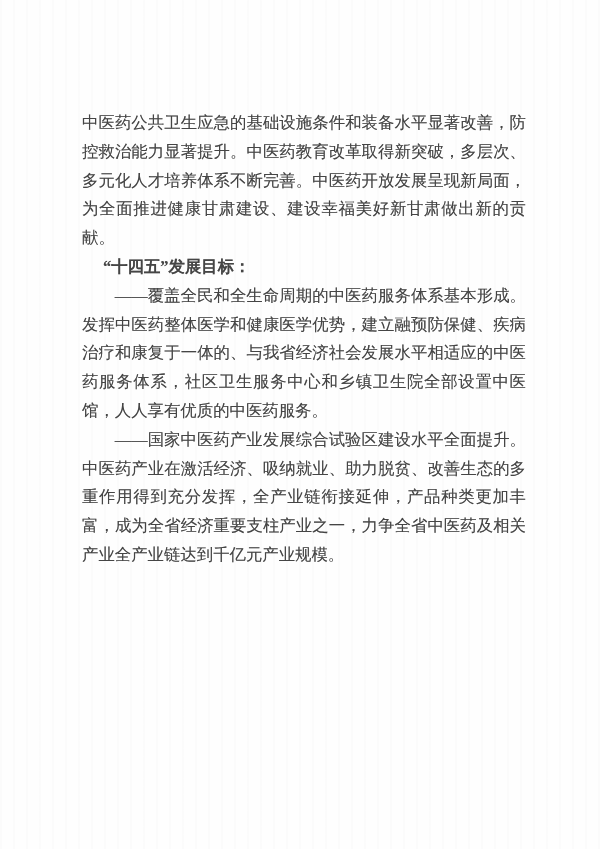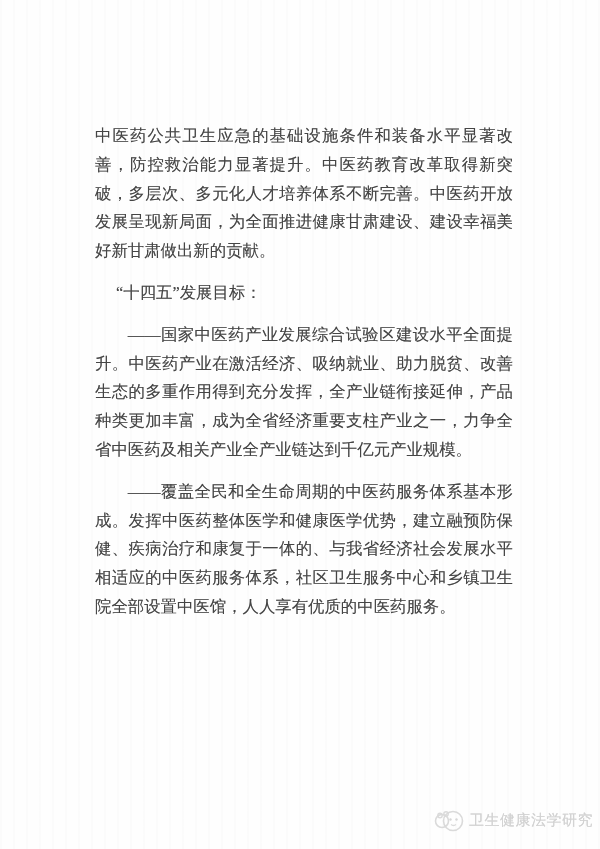--- a/index.html
+++ b/index.html
@@ -28,23 +28,23 @@
     position: absolute;
     left: 82px; top: 109px;
     width: 444px;
     color: #454545;
     font-size: 16.4px;
     line-height: 28.8px;
     text-align: justify;
     text-justify: inter-ideograph;
     text-shadow: 0 0 0.6px rgba(80,80,80,0.45);
   }
-  p.para { margin: 13px; padding: 0; }
+  p.para { margin: 0; padding: 0; }
   p.para.indent { text-indent: 2em; }
-  p.para.heading { font-weight: normal; text-indent: 1.28em; }
+  p.para.heading { font-weight: bold; text-indent: 1.28em; }
   .watermark {
     position: absolute;
     left: 434px; top: 806px;
     height: 28px;
     display: flex;
     align-items: center;
     color: #d2d2d2;
   }
   .wm-icon {
     display: inline-block;
@@ -60,32 +60,18 @@
   }
 </style>
 </head>
 <body>
 
 <div class="page">
 
   <div class="doc-body" id="doc-body" style="color: rgb(69, 69, 69);">
       <p class="para">中医药公共卫生应急的基础设施条件和装备水平显著改善，防控救治能力显著提升。中医药教育改革取得新突破，多层次、多元化人才培养体系不断完善。中医药开放发展呈现新局面，为全面推进健康甘肃建设、建设幸福美好新甘肃做出新的贡献。</p>
       <p class="para heading indent">“十四五”发展目标：</p>
+      <p class="para indent">——覆盖全民和全生命周期的中医药服务体系基本形成。发挥中医药整体医学和健康医学优势，建立融预防保健、疾病治疗和康复于一体的、与我省经济社会发展水平相适应的中医药服务体系，社区卫生服务中心和乡镇卫生院全部设置中医馆，人人享有优质的中医药服务。</p>
       <p class="para indent">——国家中医药产业发展综合试验区建设水平全面提升。中医药产业在激活经济、吸纳就业、助力脱贫、改善生态的多重作用得到充分发挥，全产业链衔接延伸，产品种类更加丰富，成为全省经济重要支柱产业之一，力争全省中医药及相关产业全产业链达到千亿元产业规模。</p>
-      <p class="para indent">——覆盖全民和全生命周期的中医药服务体系基本形成。发挥中医药整体医学和健康医学优势，建立融预防保健、疾病治疗和康复于一体的、与我省经济社会发展水平相适应的中医药服务体系，社区卫生服务中心和乡镇卫生院全部设置中医馆，人人享有优质的中医药服务。</p>
     </div>
 
-  <div class="watermark">
-    <span class="wm-icon">
-      <svg viewBox="0 0 31 26" width="31" height="26" aria-hidden="true">
-        <circle cx="8" cy="14" r="6.5" fill="none" stroke="#dadada" stroke-width="1.6"></circle>
-        <circle cx="19" cy="14" r="9.5" fill="none" stroke="#dadada" stroke-width="1.6"></circle>
-        <circle cx="6" cy="8.5" r="2.2" fill="none" stroke="#dadada" stroke-width="1.4"></circle>
-        <circle cx="12" cy="7" r="2.2" fill="none" stroke="#dadada" stroke-width="1.4"></circle>
-        <circle cx="16.5" cy="12.5" r="1.2" fill="#d6d6d6"></circle>
-        <circle cx="22.5" cy="12.5" r="1.2" fill="#d6d6d6"></circle>
-        <path d="M17 17.5 q2.5 2 5 0" fill="none" stroke="#dadada" stroke-width="1.3"></path>
-      </svg>
-    </span>
-    <span class="wm-text">卫生健康法学研究</span>
-  </div>
 
 </div>
 
 </body></html>

